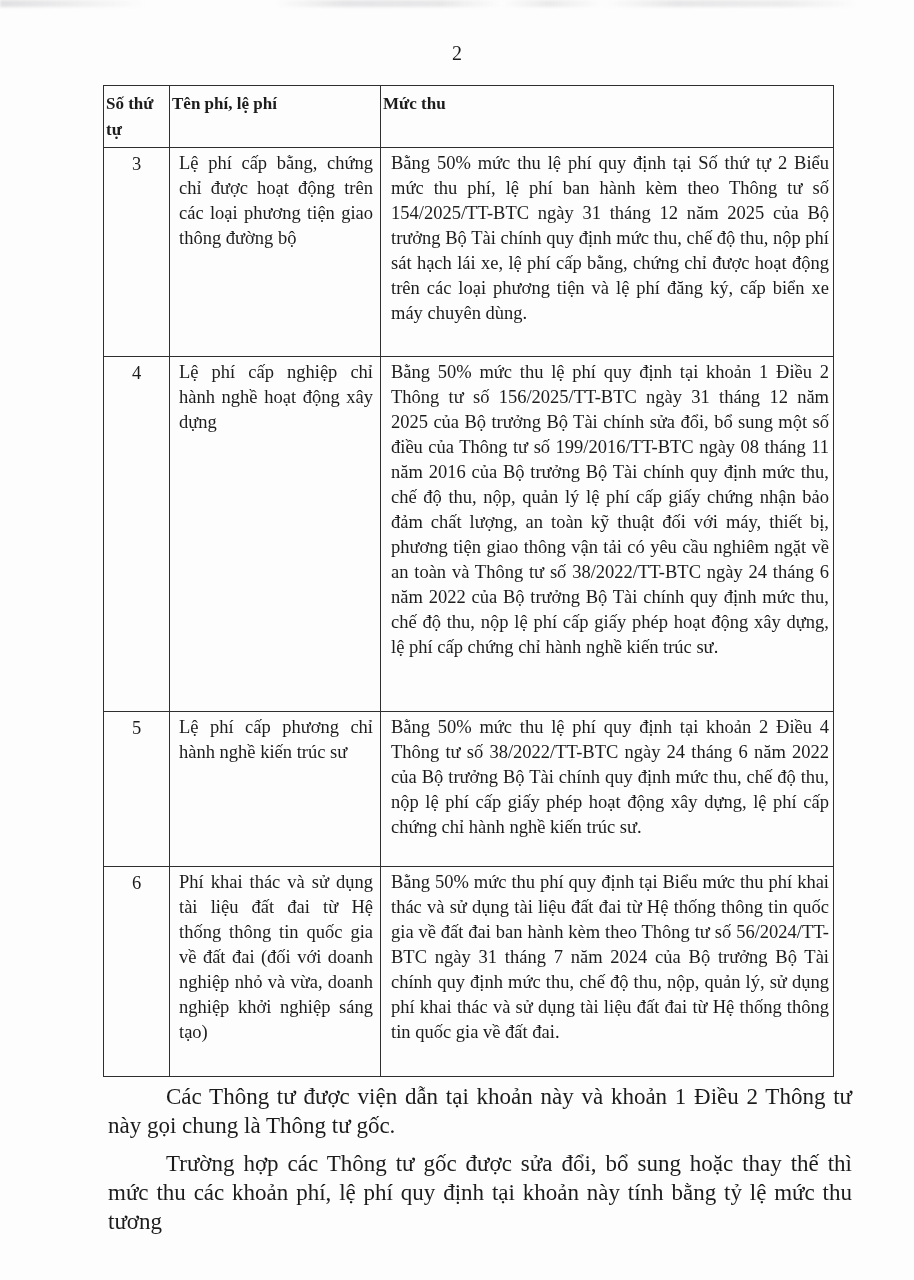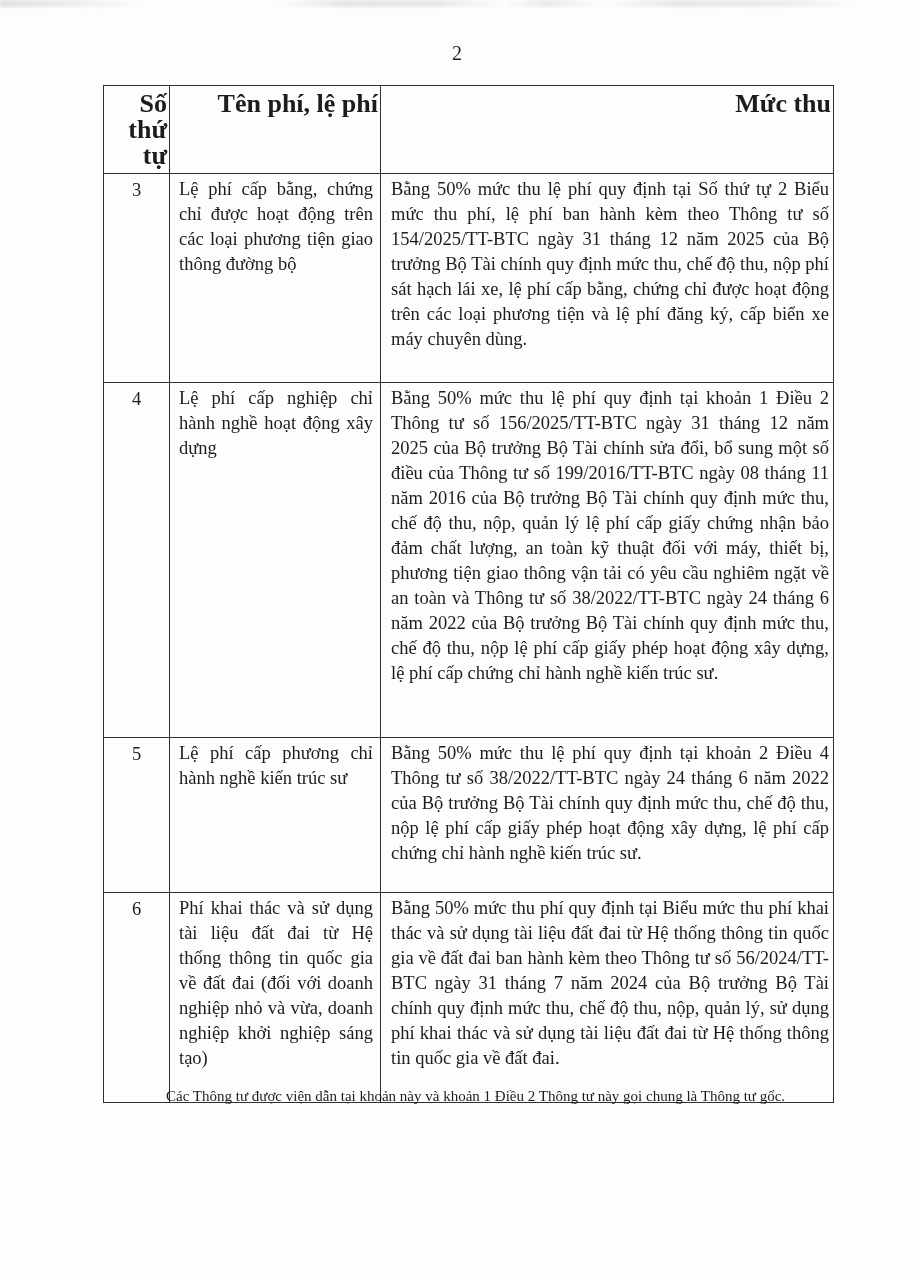--- a/index.html
+++ b/index.html
@@ -49,23 +49,23 @@
     table-layout: fixed;
     font-size: 18.5px;
     line-height: 25px;
   }
   .fee-table th, .fee-table td {
     border: 1.6px solid #2f2f2f;
     vertical-align: top;
     overflow: hidden;
   }
   .fee-table th {
-    font-size: 26px;
+    font-size: 17px;
     font-weight: bold;
-    text-align: right;
+    text-align: left;
     padding: 5px 2px 4px 2px;
     line-height: 26px;
     height: 58px;
     box-sizing: border-box;
   }
   .fee-table td.c-stt {
     text-align: center;
     padding: 4px 2px;
   }
   .fee-table td.c-ten {
@@ -78,21 +78,21 @@
   }
   tr.r0 td { height: 209px; box-sizing: border-box; }
   tr.r1 td { height: 355px; box-sizing: border-box; }
   tr.r2 td { height: 155px; box-sizing: border-box; }
   tr.r3 td { height: 210px; box-sizing: border-box; }
   .paragraphs {
     position: absolute;
     left: 108px;
     top: 1082px;
     width: 744px;
-    font-size: 15px;
+    font-size: 23px;
     line-height: 29px;
     text-align: justify;
   }
   .paragraphs p {
     margin: 0 0 9px 0;
     text-indent: 58px;
   }
 </style>
 </head>
 <body>
@@ -135,15 +135,16 @@
       <tr class="r3">
         <td class="c-stt">6</td>
         <td class="c-ten">Phí khai thác và sử dụng tài liệu đất đai từ Hệ thống thông tin quốc gia về đất đai (đối với doanh nghiệp nhỏ và vừa, doanh nghiệp khởi nghiệp sáng tạo)</td>
         <td class="c-muc">Bằng 50% mức thu phí quy định tại Biểu mức thu phí khai thác và sử dụng tài liệu đất đai từ Hệ thống thông tin quốc gia về đất đai ban hành kèm theo Thông tư số 56/2024/TT-BTC ngày 31 tháng 7 năm 2024 của Bộ trưởng Bộ Tài chính quy định mức thu, chế độ thu, nộp, quản lý, sử dụng phí khai thác và sử dụng tài liệu đất đai từ Hệ thống thông tin quốc gia về đất đai.</td>
       </tr>
     </tbody>
   </table>
 
   <div class="paragraphs">
     <p>Các Thông tư được viện dẫn tại khoản này và khoản 1 Điều 2 Thông tư này gọi chung là Thông tư gốc.</p>
+    <p>Trường hợp các Thông tư gốc được sửa đổi, bổ sung hoặc thay thế thì mức thu các khoản phí, lệ phí quy định tại khoản này tính bằng tỷ lệ mức thu tương</p>
   </div>
 
 </div>
 
 </body></html>

